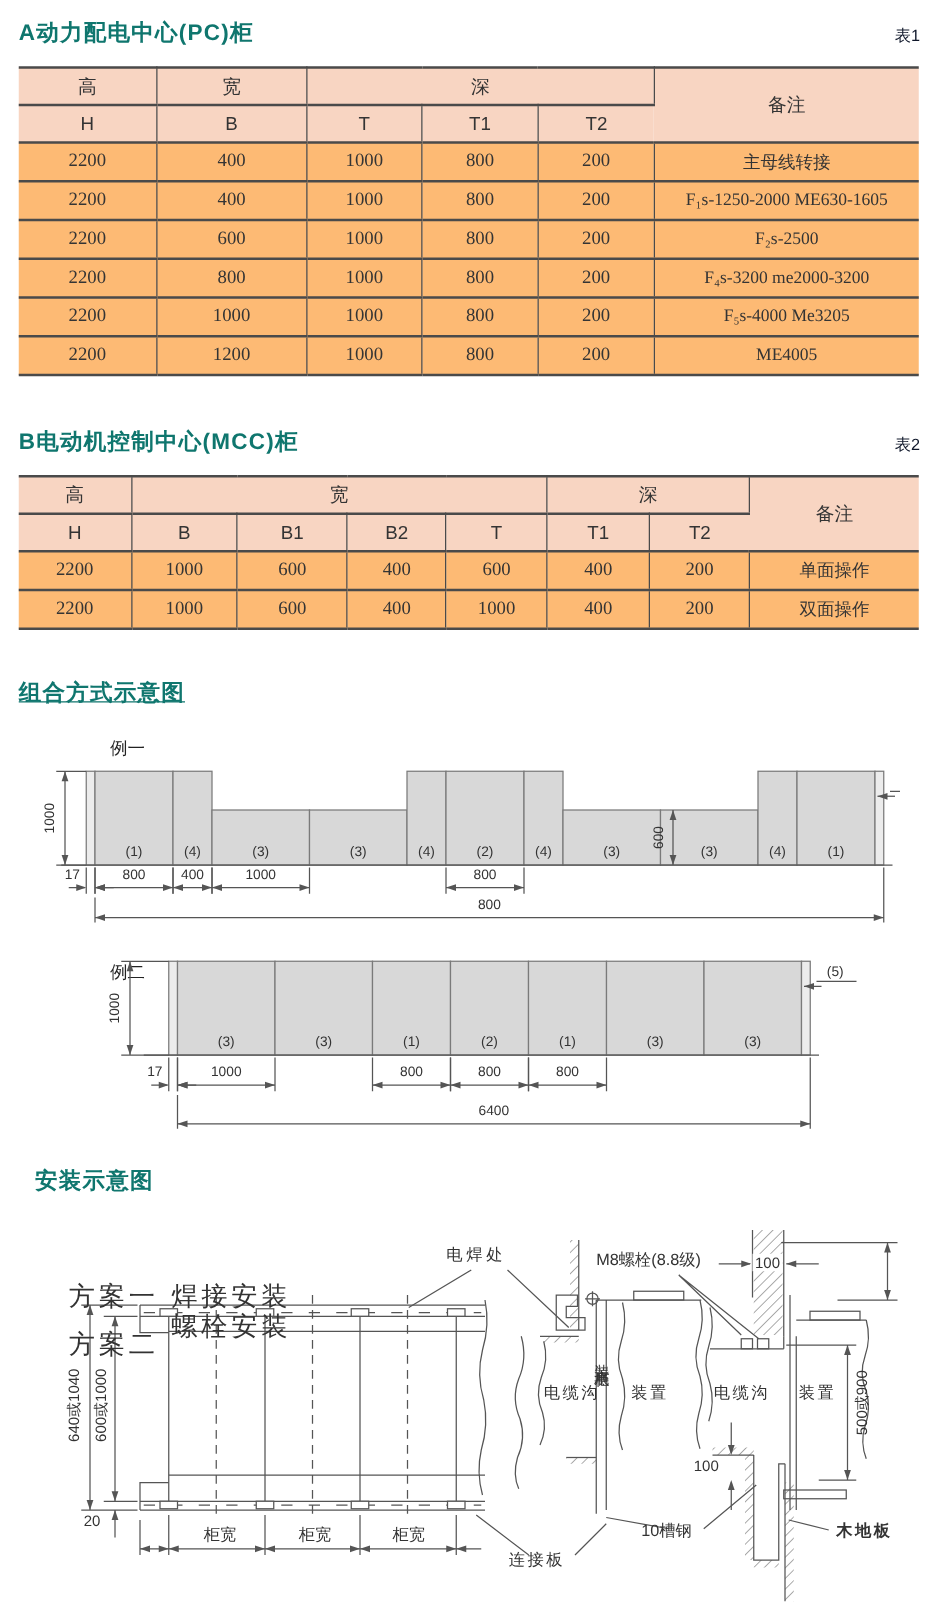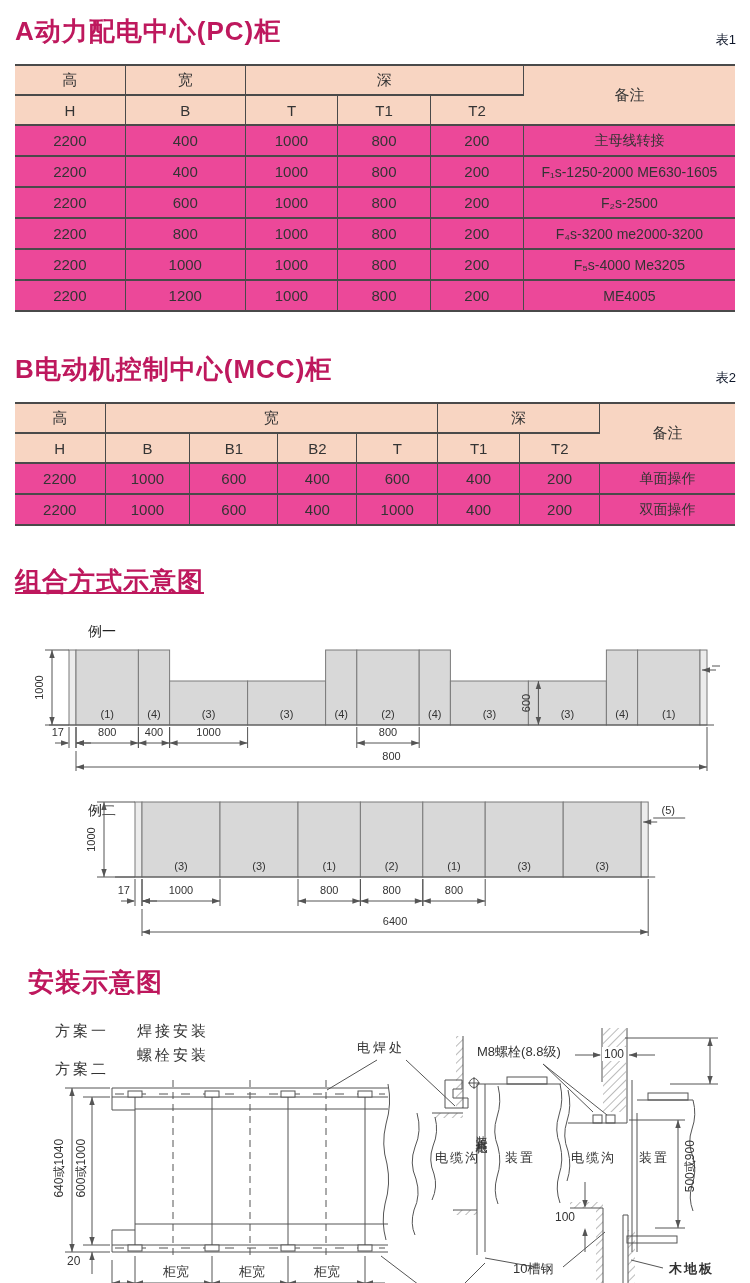--- a/index.html
+++ b/index.html
@@ -1,37 +1,37 @@
 <!DOCTYPE html>
 <html><head>
 <meta charset="utf-8">
 <style>
   html,body{margin:0;padding:0;background:#fff;}
   .page{position:relative;width:750px;height:1283px;background:#fff;overflow:hidden;
         font-family:"Liberation Sans","DejaVu Sans",sans-serif;color:#333;}
   .title-row{display:flex;justify-content:space-between;align-items:flex-end;margin:14px 14px 0 15px;}
-  .sec-title{font-size:26px;font-weight:bold;color:#be185d;letter-spacing:1px;}
+  .sec-title{font-size:18px;font-weight:bold;color:#0f766e;letter-spacing:1px;}
   .tbl-tag{font-size:13px;color:#0f172a;}
   table.spec{border-collapse:collapse;width:720px;margin:15px 0 0 15px;table-layout:fixed;
              border-top:2px solid #4a4a4a;border-bottom:2px solid #4a4a4a;}
   table.spec th,table.spec td{border-right:1px solid #4a4a4a;border-bottom:2px solid #4a4a4a;
              text-align:center;font-weight:normal;font-size:15px;color:#343434;padding:0;}
   table.spec th:last-child,table.spec td:last-child{border-right:none;}
   table.spec th{background:#f8d5c2;height:28px;}
-  table.spec td{height:29px;background:#ec4899;}
+  table.spec td{height:29px;background:#fdba74;font-family:Liberation Serif, serif;}
   table.spec td.remark{font-size:14px;}
   .mt40{margin-top:40px;align-items:flex-end;}
   .combo-title{margin:38px 0 0 15px;text-decoration:underline;}
   svg.combo{display:block;margin:20px 0 0 30px;}
   svg.combo.second{margin-top:10px;}
   .install-title{margin:22px 0 0 28px;}
   .install-wrap{position:relative;width:720px;height:310px;margin:20px 0 0 15px;}
   .install-wrap svg{position:absolute;left:0;top:0;}
   .ilbl{position:absolute;font-size:13px;color:#333;white-space:nowrap;line-height:1.2;}
-  .ilbl.big{font-size:15px;letter-spacing:3px;}
+  .ilbl.big{font-size:21px;letter-spacing:3px;margin-top:47px;}
   .ilbl.dim{font-size:12px;}
   .ilbl.rot{width:70px;text-align:center;transform:rotate(-90deg);font-size:12px;}
   .ilbl.vert{writing-mode:vertical-rl;letter-spacing:2px;font-size:12px;}
   .ilbl.wbg{background:#fff;padding:0 2px;}
 </style>
 </head>
 <body>
 
 <div class="page">
 

